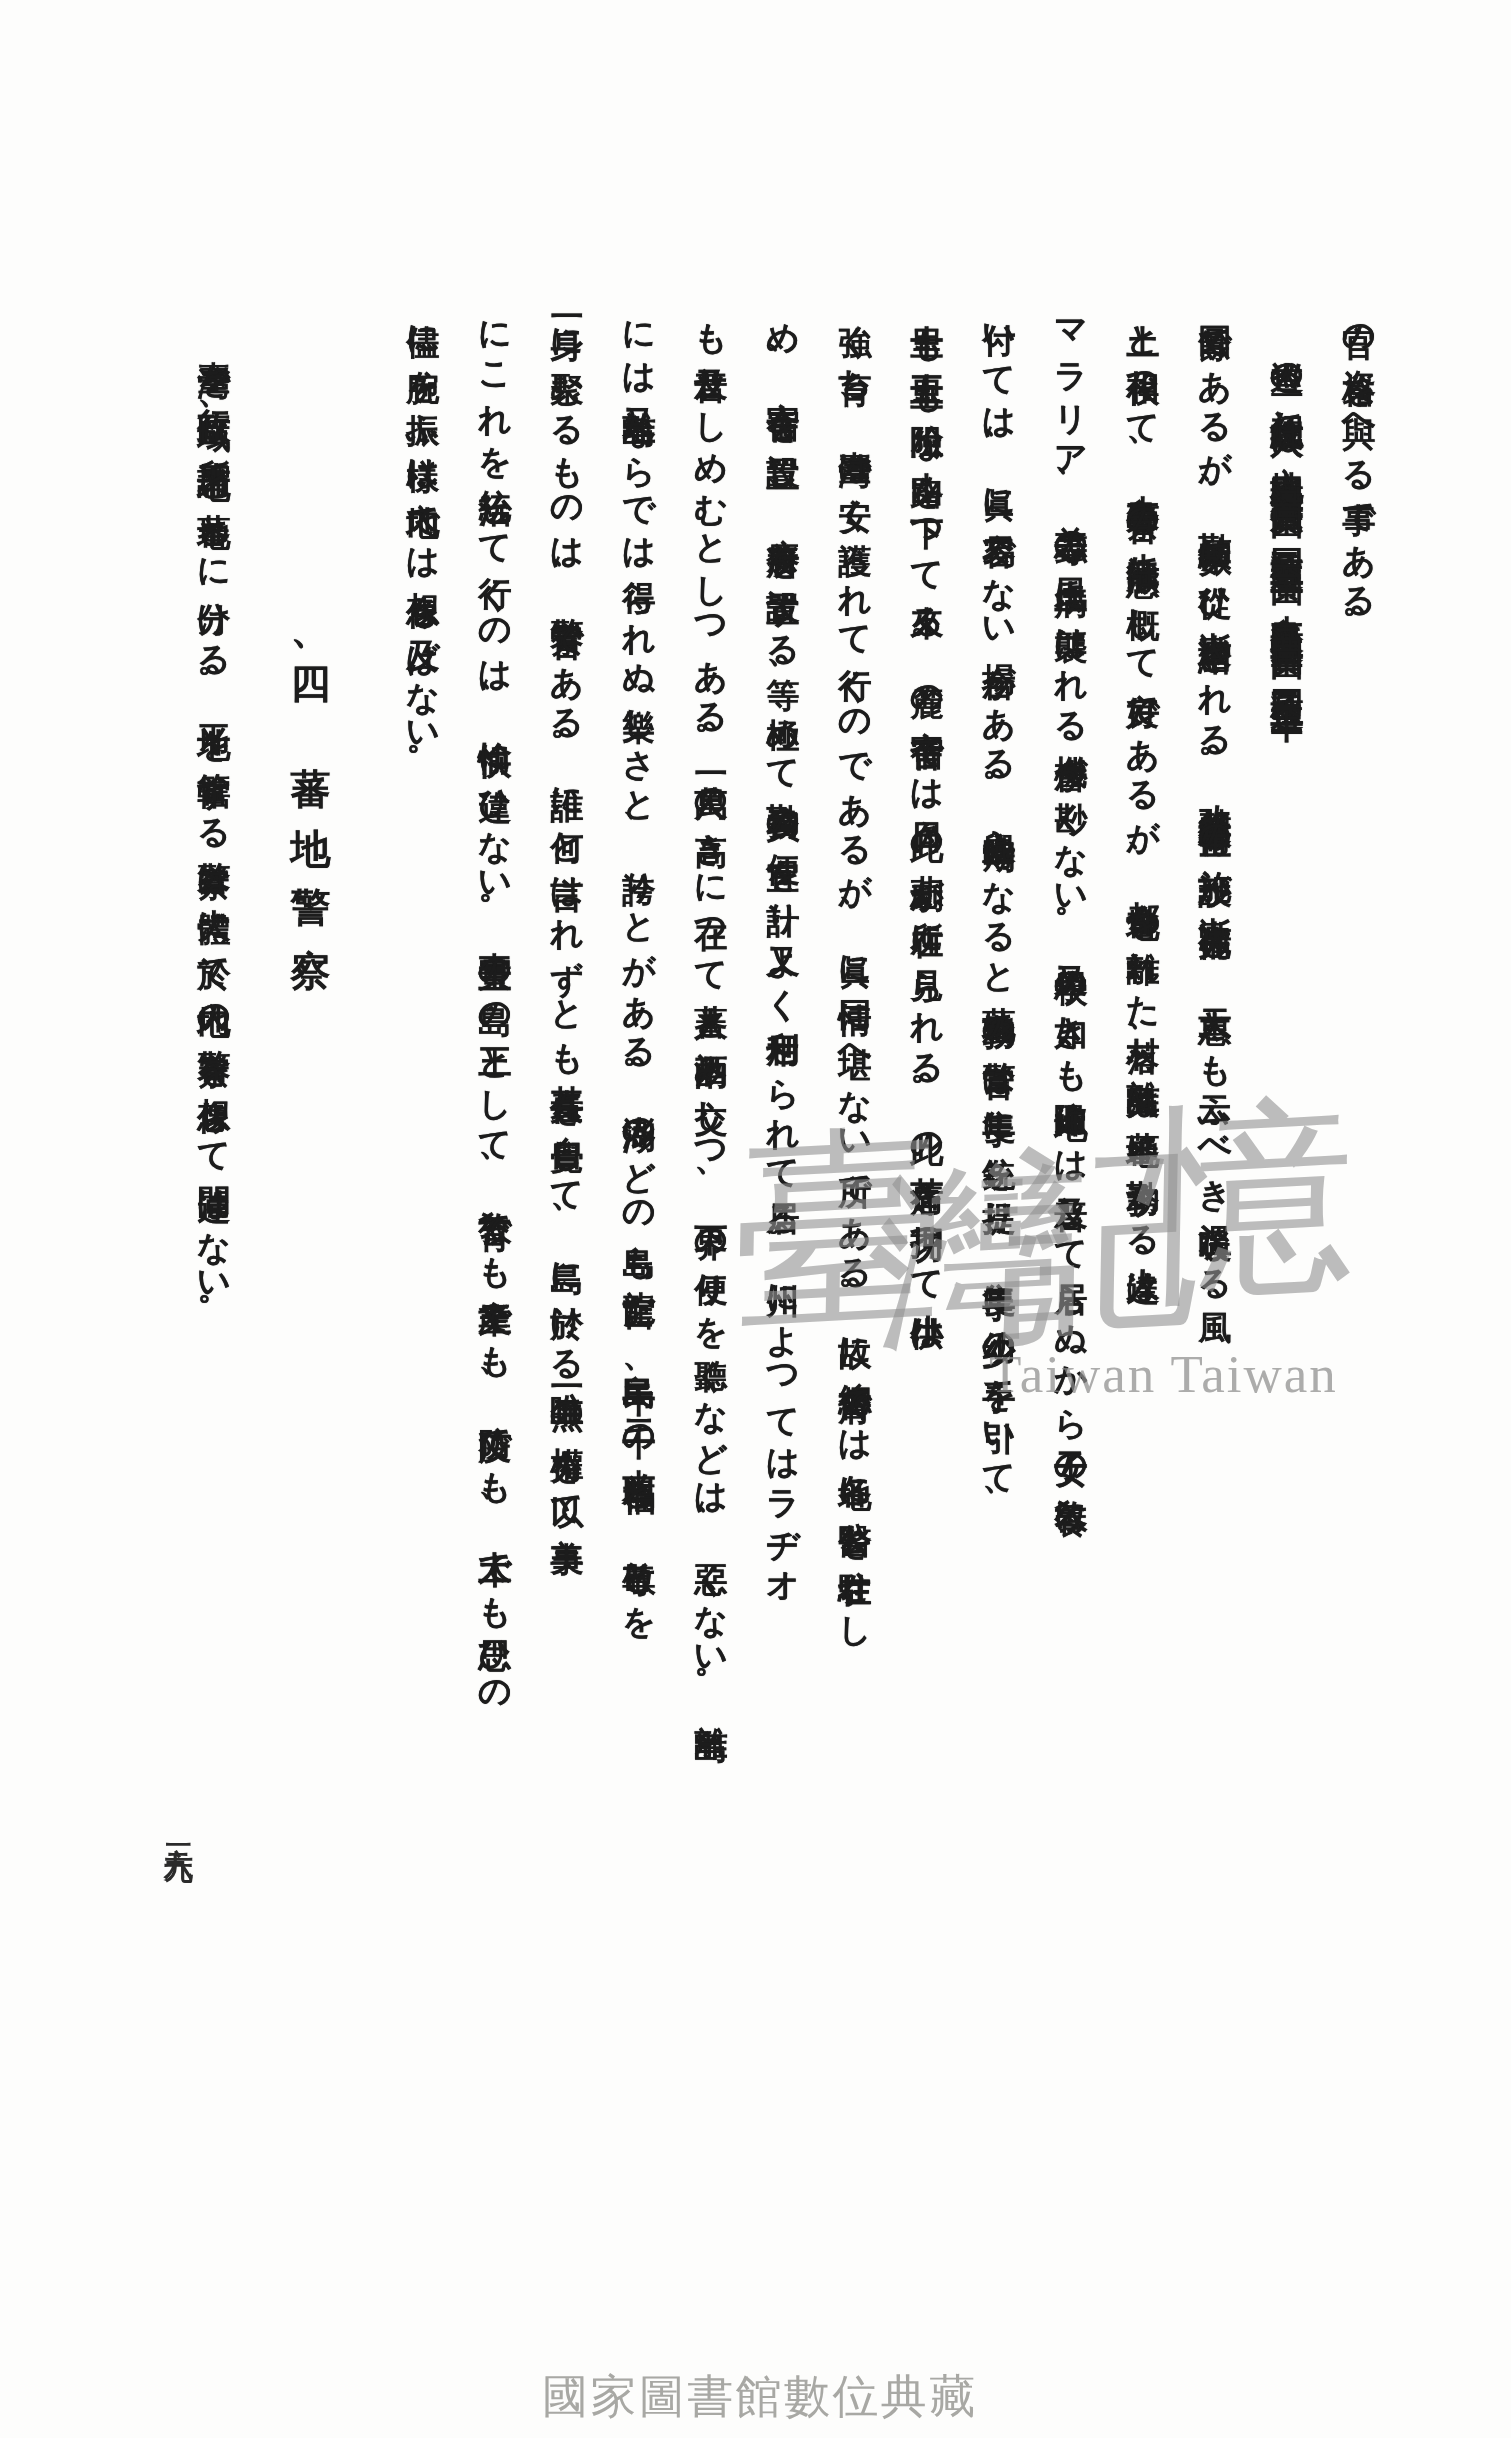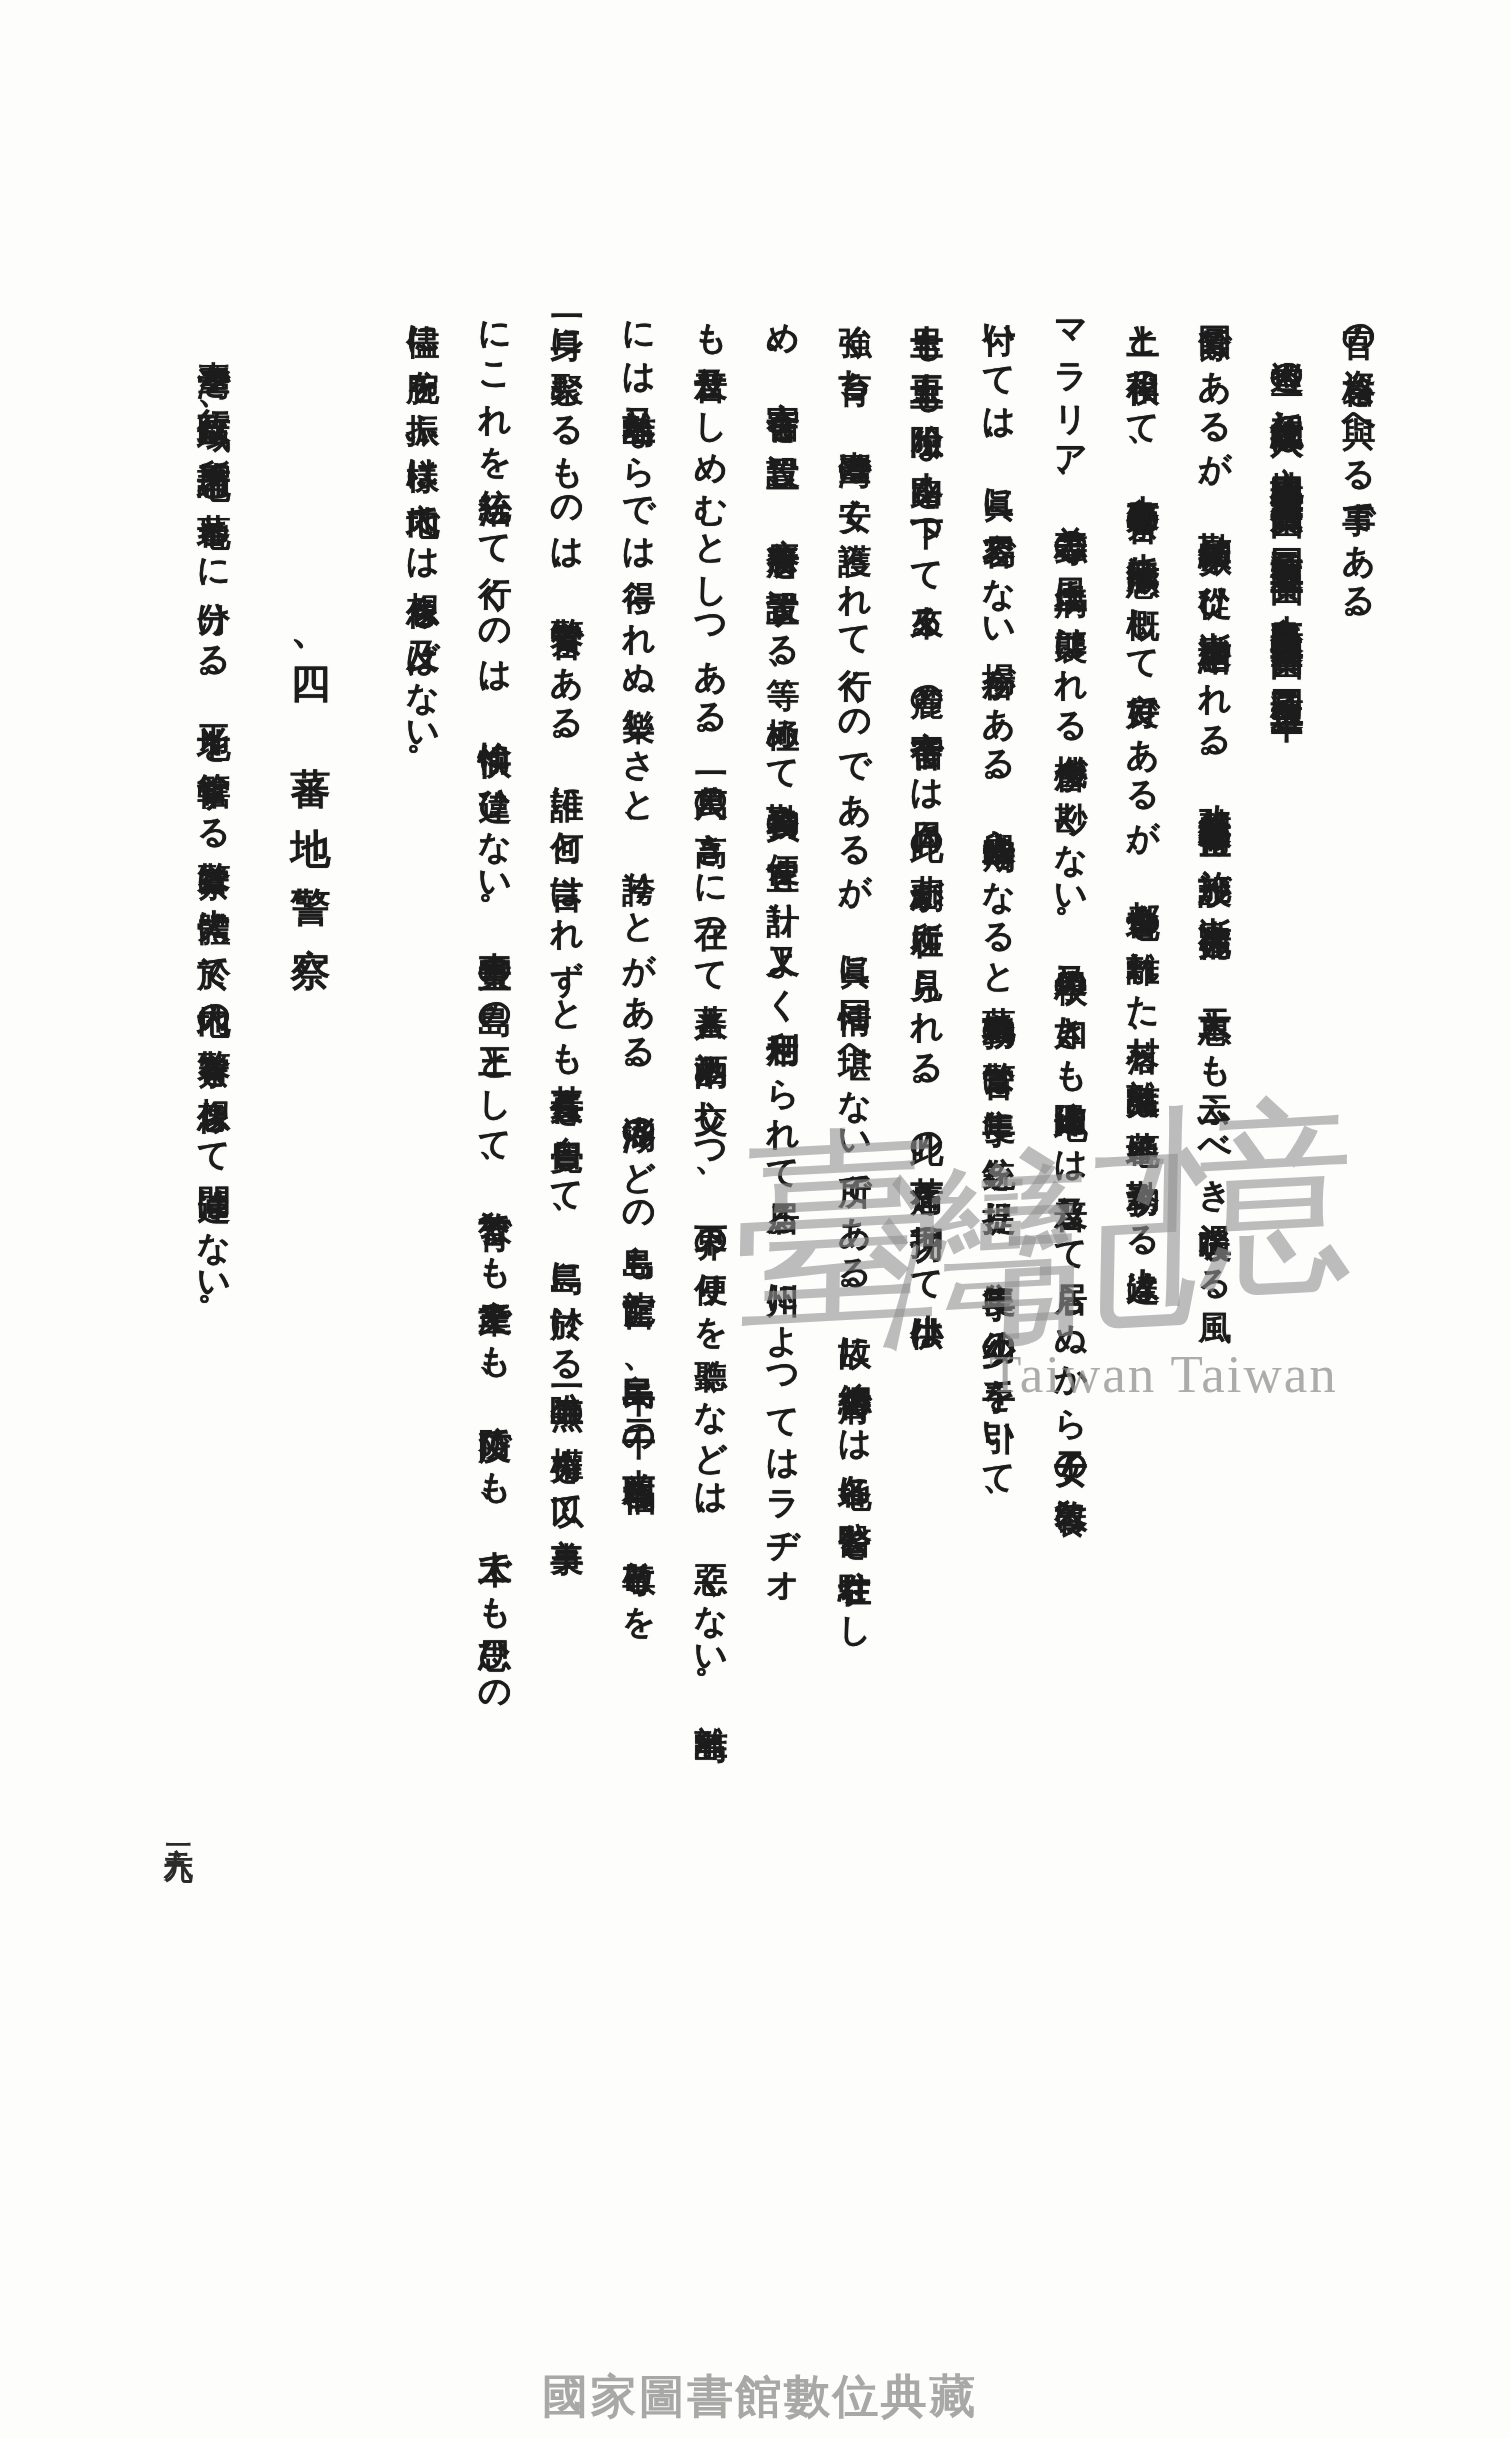--- a/index.html
+++ b/index.html
@@ -90,21 +90,21 @@
     font-weight: 500;
     color: rgba(140,140,140,0.72);
     white-space: nowrap;
   }
   .caption {
     position: absolute;
     left: 542px;
     top: 2366px;
     font-size: 46px;
     letter-spacing: 2.4px;
-    font-weight: 700;
+    font-weight: 400;
     color: #a8a8a4;
     white-space: nowrap;
   }
 </style>
 </head>
 <body>
 
 <div class="page">
 
   <div class="body-block" id="body-columns">

